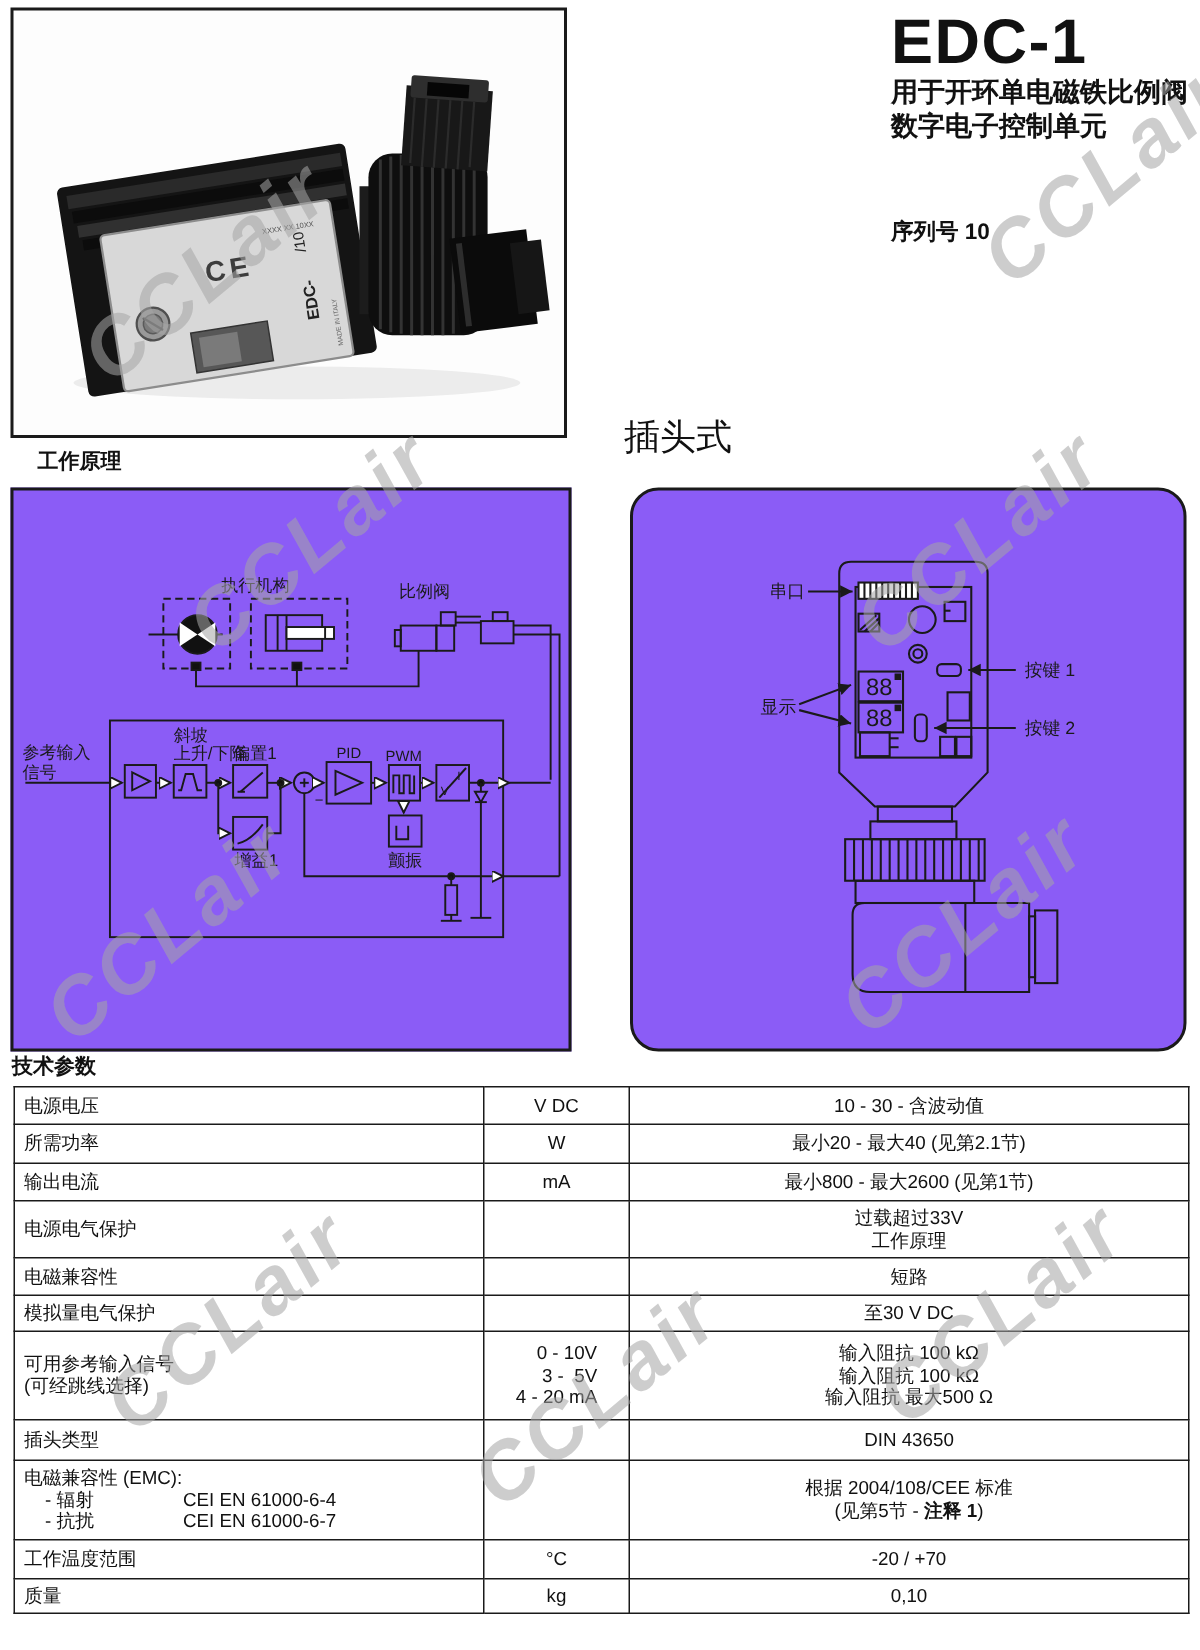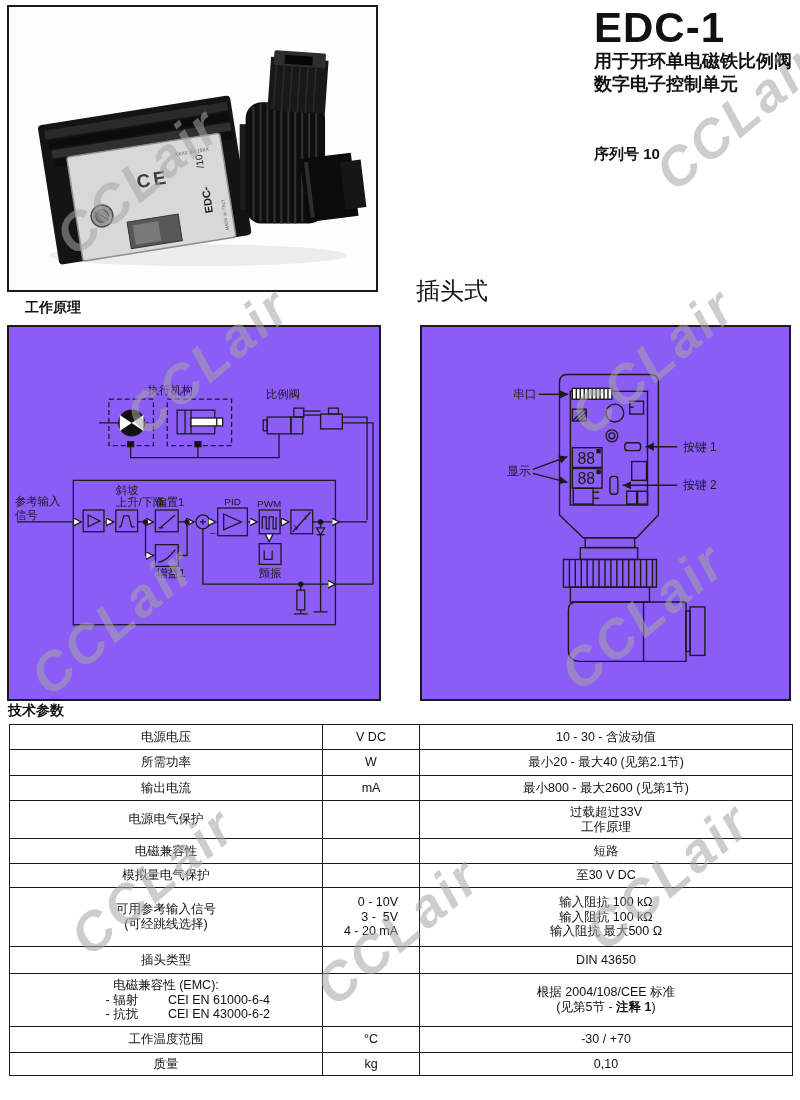--- a/index.html
+++ b/index.html
@@ -12,25 +12,25 @@
   .model{font-size:42px;font-weight:bold;line-height:1.05;letter-spacing:1px;}
   .sub{font-size:18px;font-weight:bold;line-height:1.3;}
   .series{font-size:15px;font-weight:bold;margin-top:48px;}
   
   .plug-label{position:absolute;left:416px;top:275px;font-size:24px;font-weight:normal;}
   .wp-label{position:absolute;left:8px;top:299px;font-size:14px;font-weight:bold;margin-left:17px;}
   .tech-label{position:absolute;left:8px;top:702px;font-size:14px;font-weight:bold;text-align:right;}
   
   .dbox{position:absolute;border:2px solid #1a1a1a;background:#8b5cf6;}
   .dbox.left{left:7px;top:325px;width:370px;height:372px;}
-  .dbox.right{left:420px;top:325px;width:367px;height:372px;}
+  .dbox.right{left:420px;top:325px;width:367px;height:372px;border-radius:19px;}
   
   table.specs{position:absolute;left:9px;top:724px;width:783px;border-collapse:collapse;table-layout:fixed;}
   table.specs td{border:1.5px solid #1a1a1a;font-size:12.5px;padding:1px 6px;vertical-align:middle;line-height:1.18;}
-  td.lbl{text-align:center;padding-left:18px;margin-left:20px;}
+  td.lbl{text-align:left;padding-left:18px;margin-left:20px;}
   td.unit{text-align:center;}
   td.val{text-align:center;}
   .unit-block{display:inline-block;text-align:right;white-space:pre;}
   .emc-line{padding-left:14px;}
   .emc-a{display:inline-block;width:92px;}
   
   .wm{position:absolute;font-size:54px;font-weight:bold;font-style:italic;letter-spacing:3px;
       color:#a6a6a6;opacity:.55;transform:rotate(-40deg);pointer-events:none;z-index:10;white-space:nowrap;}
   svg text{font-family:"Liberation Sans",sans-serif;}
 </style>
@@ -368,37 +368,37 @@
           </td>
       <td class="unit"></td>
       <td class="val">
             <div>DIN 43650</div>
           </td>
     </tr>
     <tr style="height:53px">
       <td class="lbl">
         <div>电磁兼容性 (EMC):</div>
         <div class="emc-line"><span class="emc-a">- 辐射</span><span>CEI EN 61000-6-4</span></div>
-        <div class="emc-line"><span class="emc-a">- 抗扰</span><span>CEI EN 43000-6-2</span></div>
+        <div class="emc-line"><span class="emc-a">- 抗扰</span><span>CEI EN 61000-6-7</span></div>
       </td>
       <td class="unit"></td>
       <td class="val">
         <div>根据 2004/108/CEE 标准</div>
         <div><span>(见第5节 - </span><b>注释 1</b><span>)</span></div>
       </td>
     </tr>
     <tr style="height:26px">
       <td class="lbl">
             <div>工作温度范围</div>
           </td>
       <td class="unit">
             <div>°C</div>
           </td>
       <td class="val">
-            <div>-30 / +70</div>
+            <div>-20 / +70</div>
           </td>
     </tr>
     <tr style="height:23px">
       <td class="lbl">
             <div>质量</div>
           </td>
       <td class="unit">
             <div>kg</div>
           </td>
       <td class="val">

